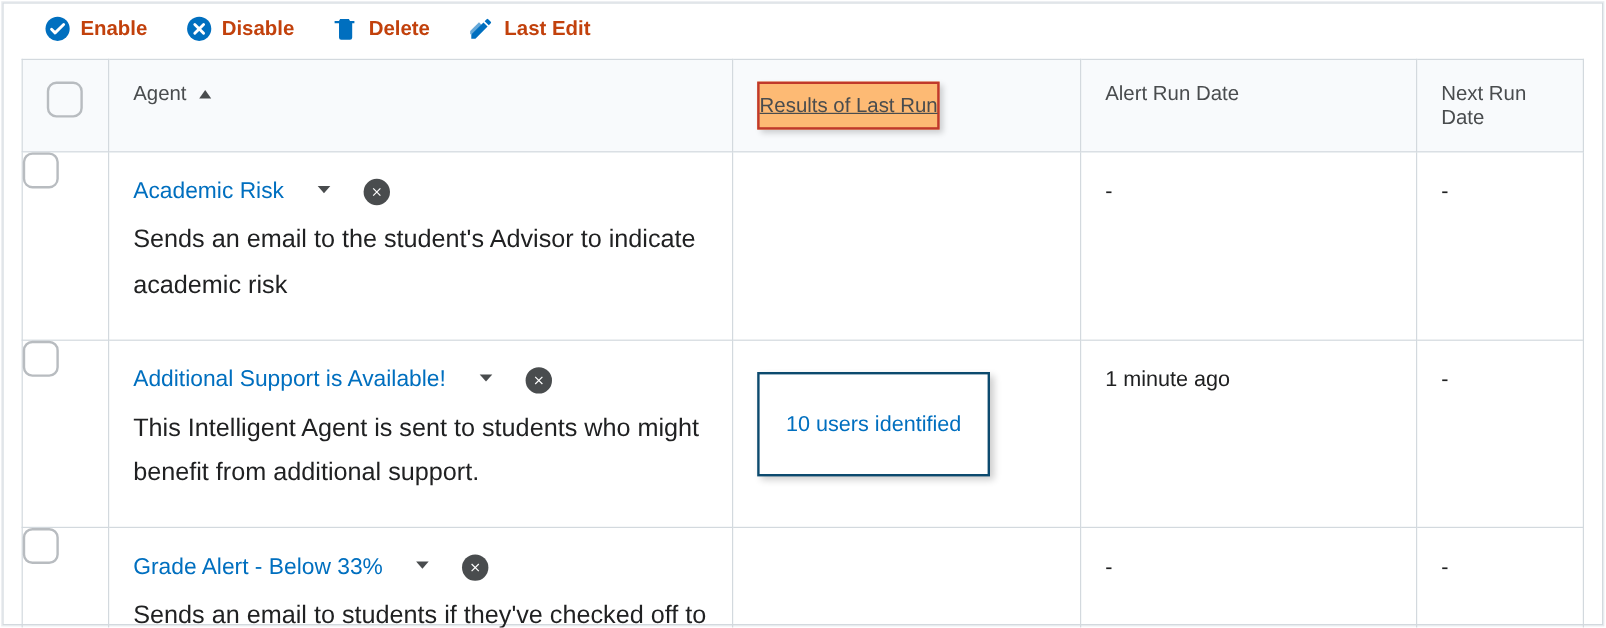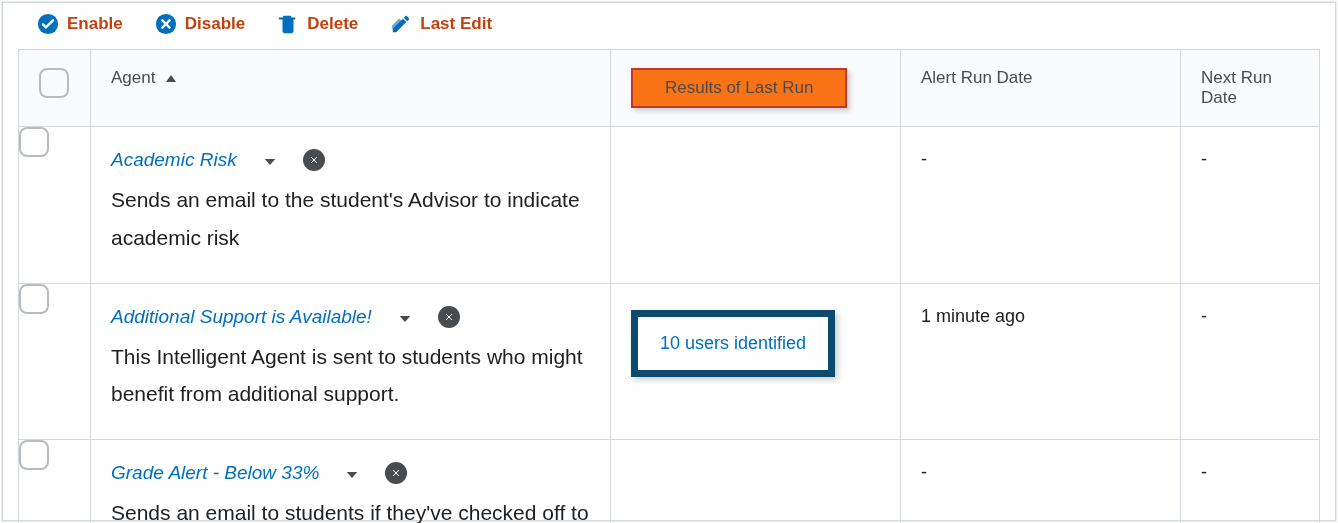--- a/index.html
+++ b/index.html
@@ -67,24 +67,23 @@
   td.check-cell { text-align: center; vertical-align: middle; padding: 0; }
   .chk {
     width: 30px; height: 30px;
     border: 2px solid #b8bcc0;
     border-radius: 8px;
     display: inline-block;
     cursor: pointer;
   }
   .agent-row .title-line {
     display: flex;
-    align-items: flex-end;
+    align-items: flex-start;
     gap: 24px;
     margin-bottom: 10px;
-    font-style: italic;
   }
   .agent-link {
     color: #006fbf;
     font-size: 19px;
     cursor: pointer;
   }
   .chevron {
     cursor: pointer;
     display: inline-flex;
   }
@@ -105,28 +104,29 @@
   }
   .result-link {
     color: #006fbf;
     font-size: 18px;
     cursor: pointer;
   }
   .highlight-th {
     border: 2px solid #c0392b !important;
     box-shadow: 3px 3px 5px rgba(0,0,0,0.18);
     display: inline-block;
-    padding: 8px 32px;
-    background: #f97316;
+    padding: 8px 0;
+    background: #fdba74;
+    text-decoration: underline;
   }
   .highlight-cell {
-    border: 7px solid #0c4a6e;
+    border: 2px solid #0c4a6e;
     box-shadow: 3px 3px 6px rgba(0,0,0,0.2);
     display: inline-block;
-    padding: 16px 22px;
+    padding: 31px 22px;
     margin: 4px 0 0 0;
   }
   th.col-results, td.results-cell { text-align: left; }
   .results-cell { vertical-align: middle; }
   .lastrun-cell, .nextrun-cell { font-size: 18px; }
 </style>
 </head>
 <body>
 
 <div class="container">

